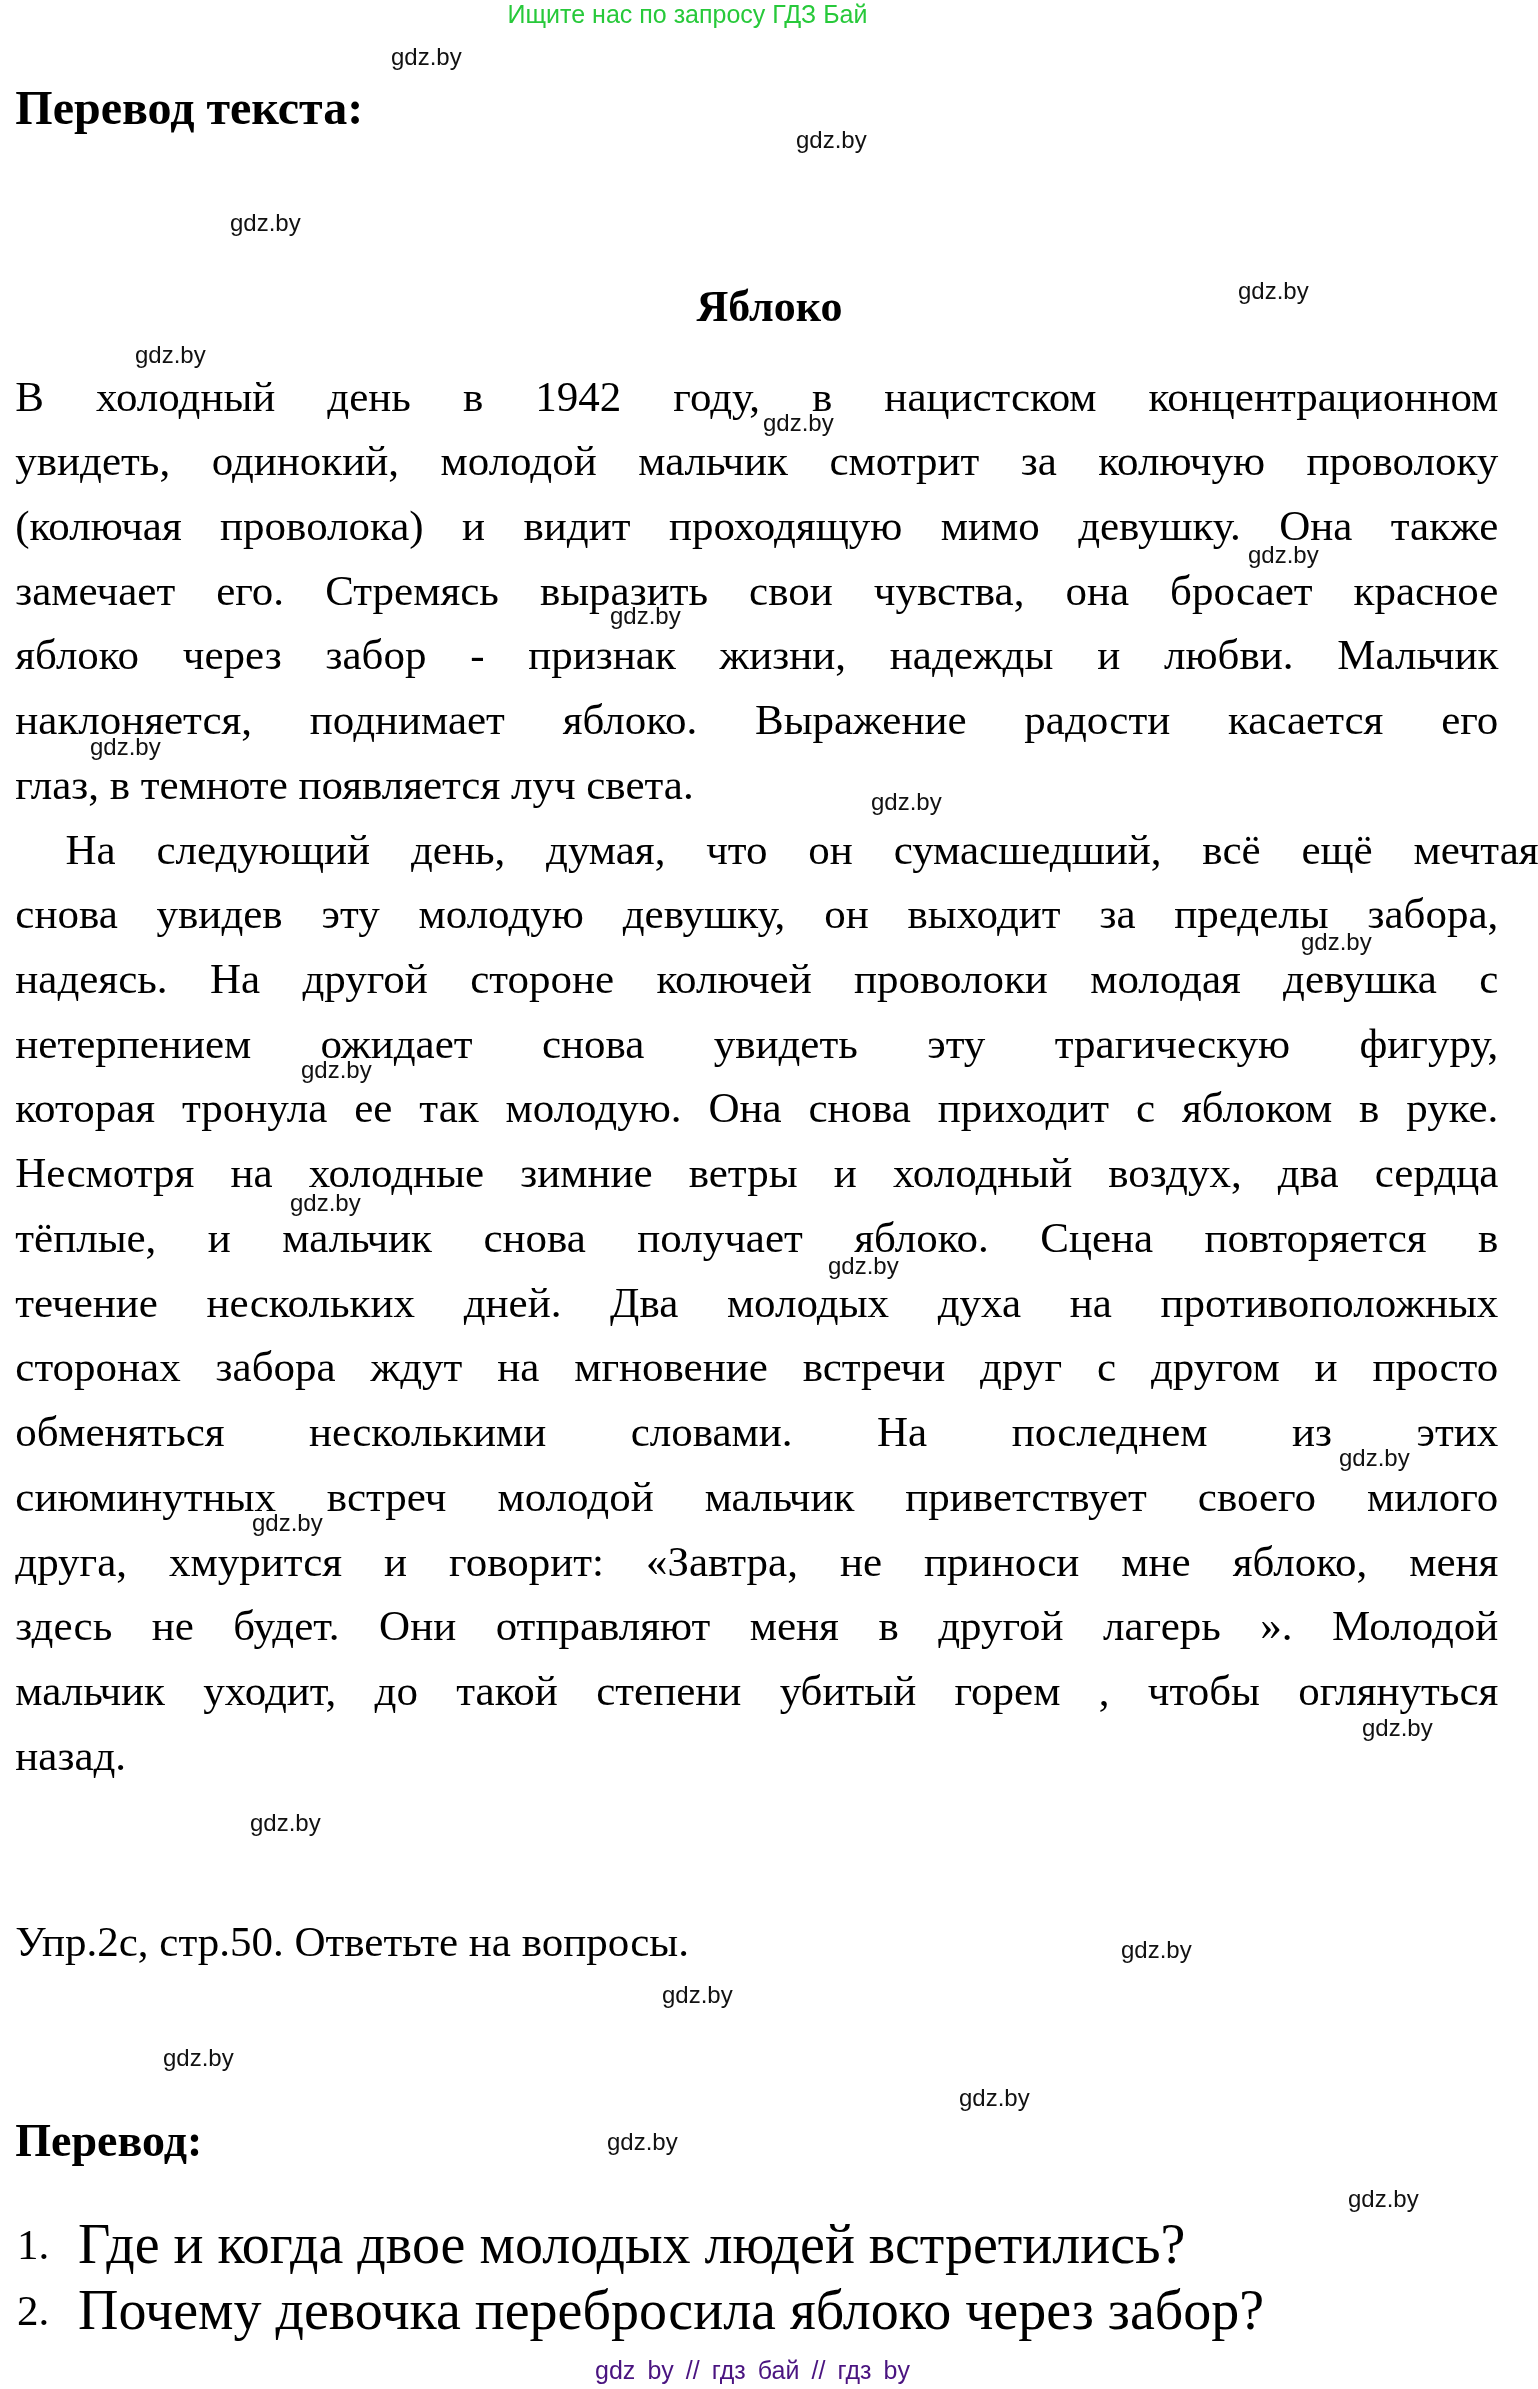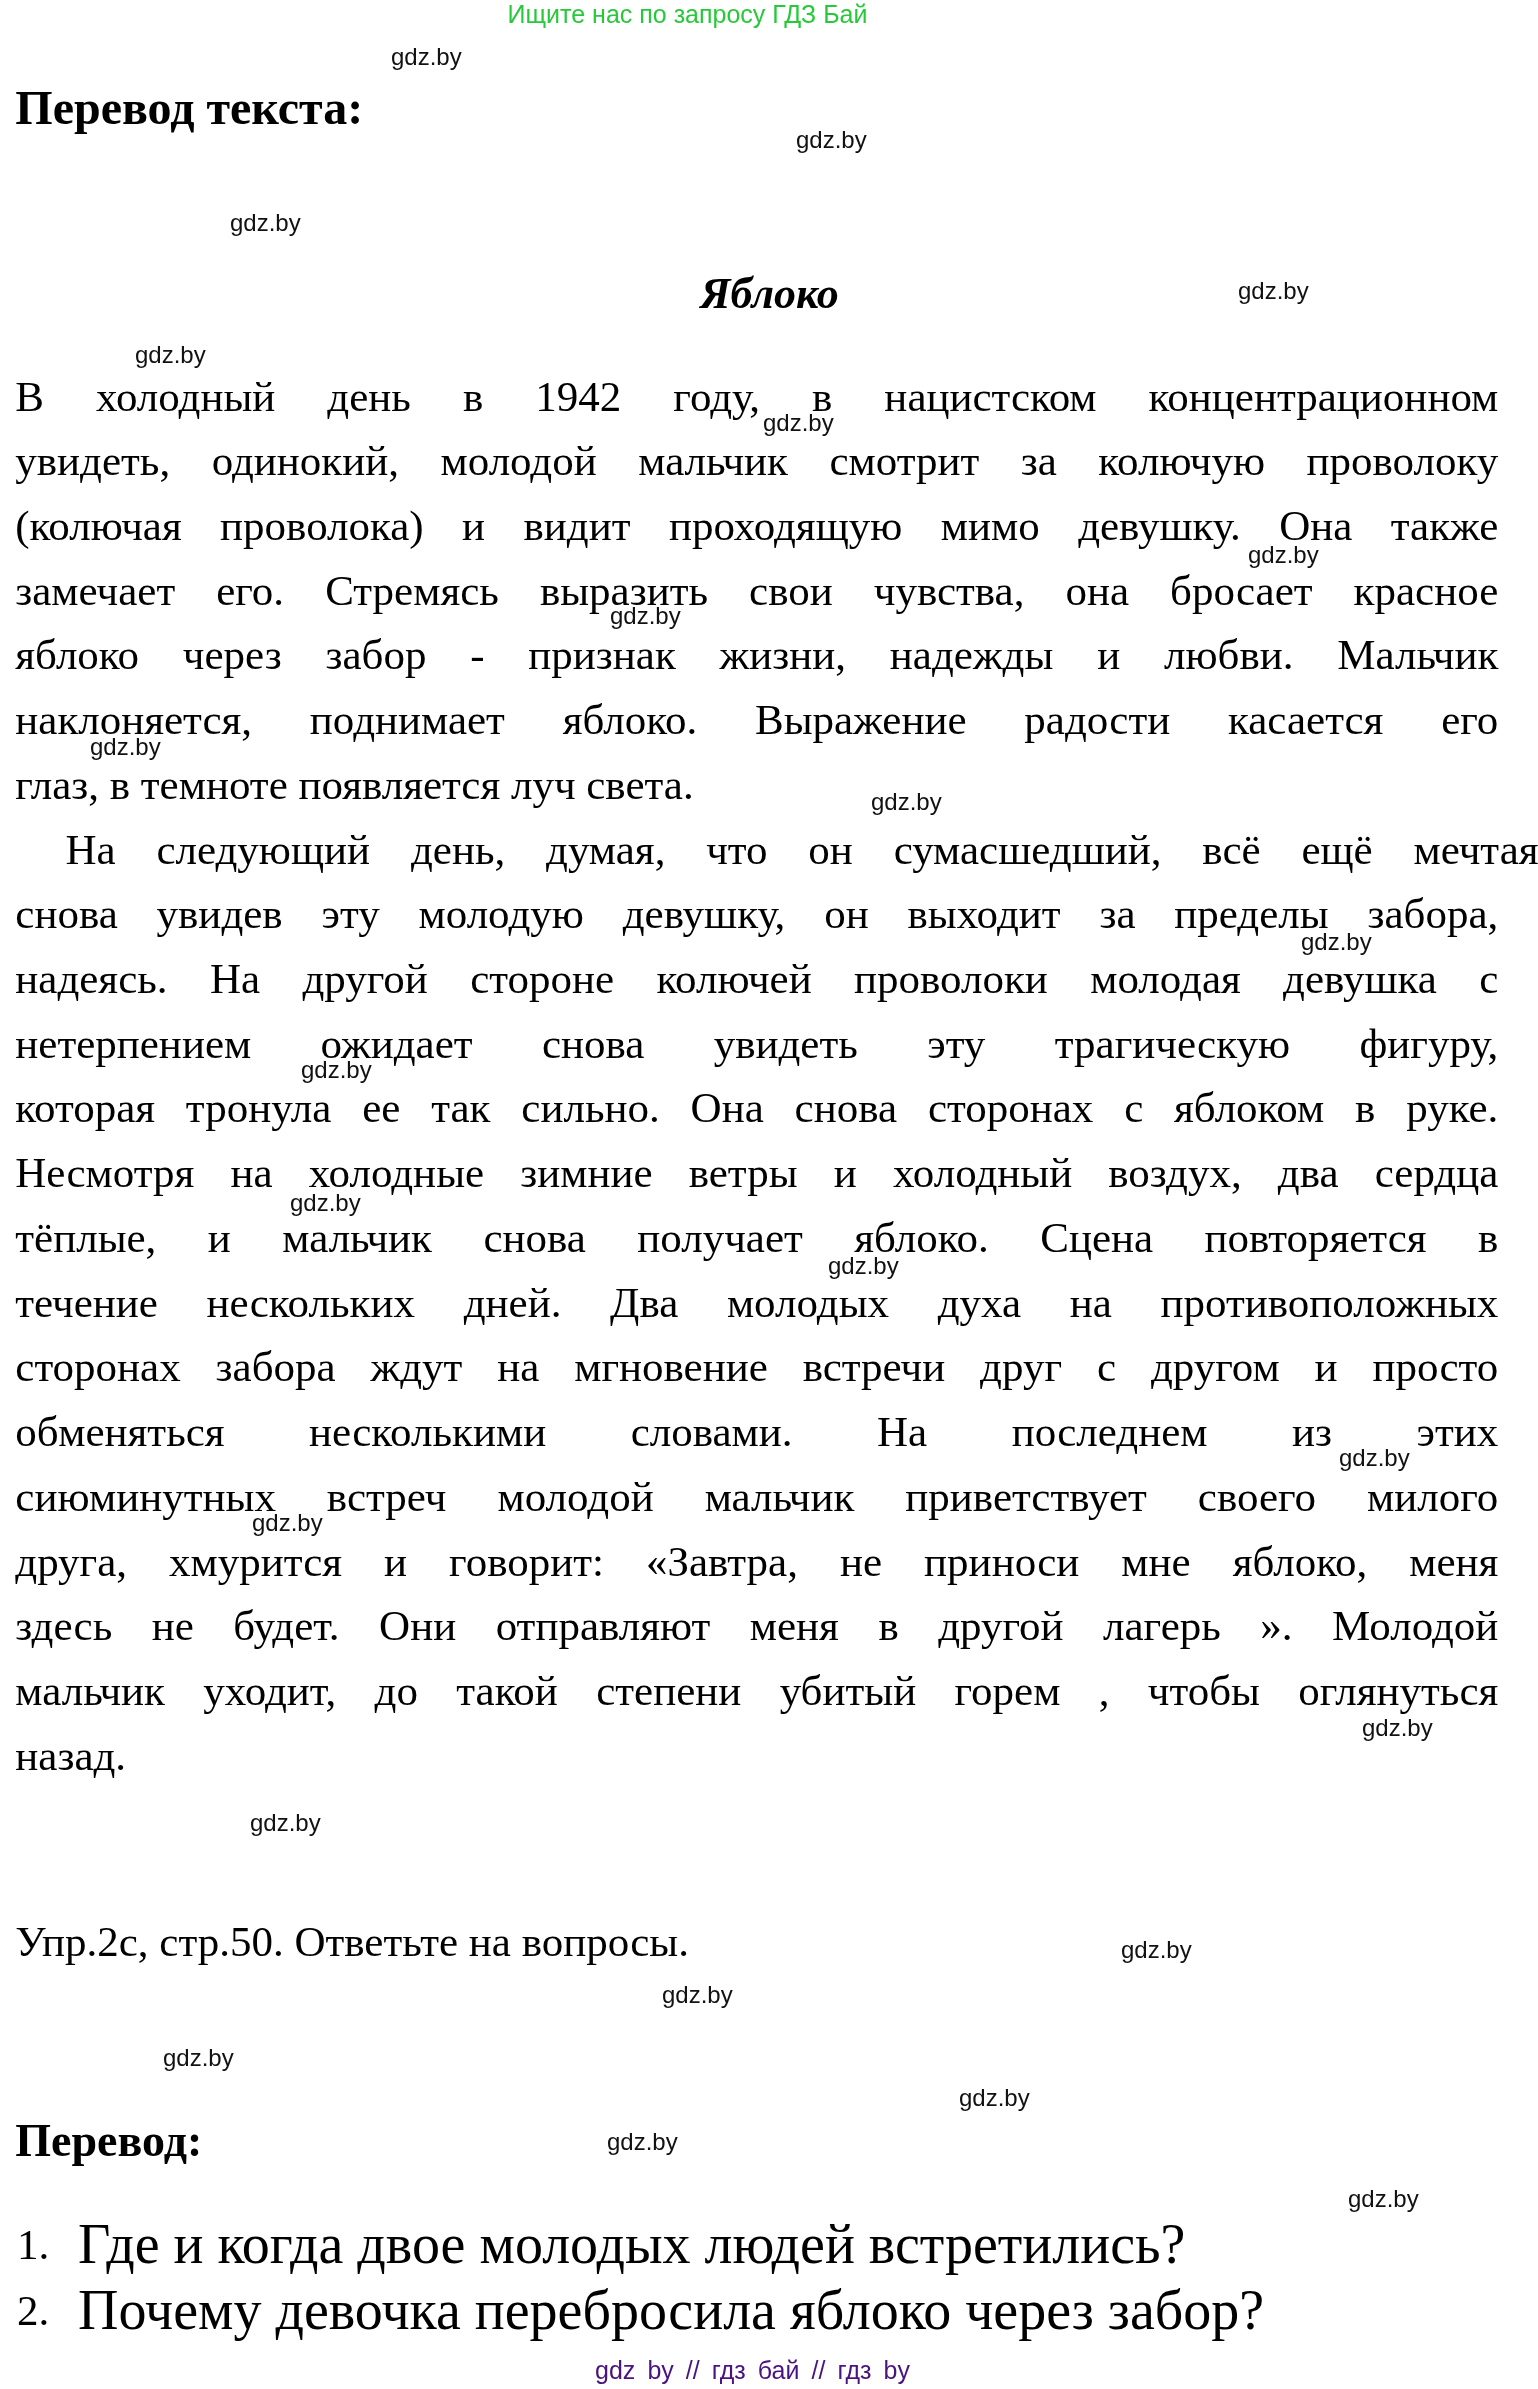--- a/index.html
+++ b/index.html
@@ -17,37 +17,37 @@
   .qtext { position: absolute; left: 78px; font-size: 56px; line-height: 65px; white-space: nowrap; }
   .wm { position: absolute; font-size: 24px; line-height: 27px; color: #111; white-space: nowrap; }
 </style>
 </head>
 <body>
 
 <div class="top-banner sans">Ищите нас по запросу ГДЗ Бай</div>
 
 <div class="heading serif" style="left:15.3px; top:75px;">Перевод текста:</div>
 
-<div class="title serif" style="top:261px;font-style:italic;">Яблоко</div>
+<div class="title serif" style="top:274px;">Яблоко</div>
 
 <div>
 
   <div class="line serif" style="top:364px;">В холодный день в 1942 году, в нацистском концентрационном</div>
   <div class="line serif" style="top:428px;">увидеть, одинокий, молодой мальчик смотрит за колючую проволоку</div>
   <div class="line serif" style="top:493px;">(колючая проволока) и видит проходящую мимо девушку. Она также</div>
   <div class="line serif" style="top:558px;">замечает его. Стремясь выразить свои чувства, она бросает красное</div>
   <div class="line serif" style="top:622px;">яблоко через забор - признак жизни, надежды и любви. Мальчик</div>
   <div class="line serif" style="top:687px;">наклоняется, поднимает яблоко. Выражение радости касается его</div>
   <div class="line serif last" style="top:752px;">глаз, в темноте появляется луч света.</div>
 
   <div class="line serif" style="top:817px; left:25.5px; width:1473px;margin-left:40px;"> На следующий день, думая, что он сумасшедший, всё ещё мечтая</div>
   <div class="line serif" style="top:881px;">снова увидев эту молодую девушку, он выходит за пределы забора,</div>
   <div class="line serif" style="top:946px;">надеясь. На другой стороне колючей проволоки молодая девушка с</div>
   <div class="line serif" style="top:1011px;">нетерпением ожидает снова увидеть эту трагическую фигуру,</div>
-  <div class="line serif" style="top:1075px;">которая тронула ее так сильно. Она снова сторонах с яблоком в руке.</div>
+  <div class="line serif" style="top:1075px;">которая тронула ее так молодую. Она снова приходит с яблоком в руке.</div>
   <div class="line serif" style="top:1140px;">Несмотря на холодные зимние ветры и холодный воздух, два сердца</div>
   <div class="line serif" style="top:1205px;">тёплые, и мальчик снова получает яблоко. Сцена повторяется в</div>
   <div class="line serif" style="top:1270px;">течение нескольких дней. Два молодых духа на противоположных</div>
   <div class="line serif" style="top:1334px;">сторонах забора ждут на мгновение встречи друг с другом и просто</div>
   <div class="line serif" style="top:1399px;">обменяться несколькими словами. На последнем из этих</div>
   <div class="line serif" style="top:1464px;">сиюминутных встреч молодой мальчик приветствует своего милого</div>
   <div class="line serif" style="top:1529px;">друга, хмурится и говорит: «Завтра, не приноси мне яблоко, меня</div>
   <div class="line serif" style="top:1593px;">здесь не будет. Они отправляют меня в другой лагерь ». Молодой</div>
   <div class="line serif" style="top:1658px;">мальчик уходит, до такой степени убитый горем , чтобы оглянуться</div>
   <div class="line serif last" style="top:1723px;">назад.</div>

